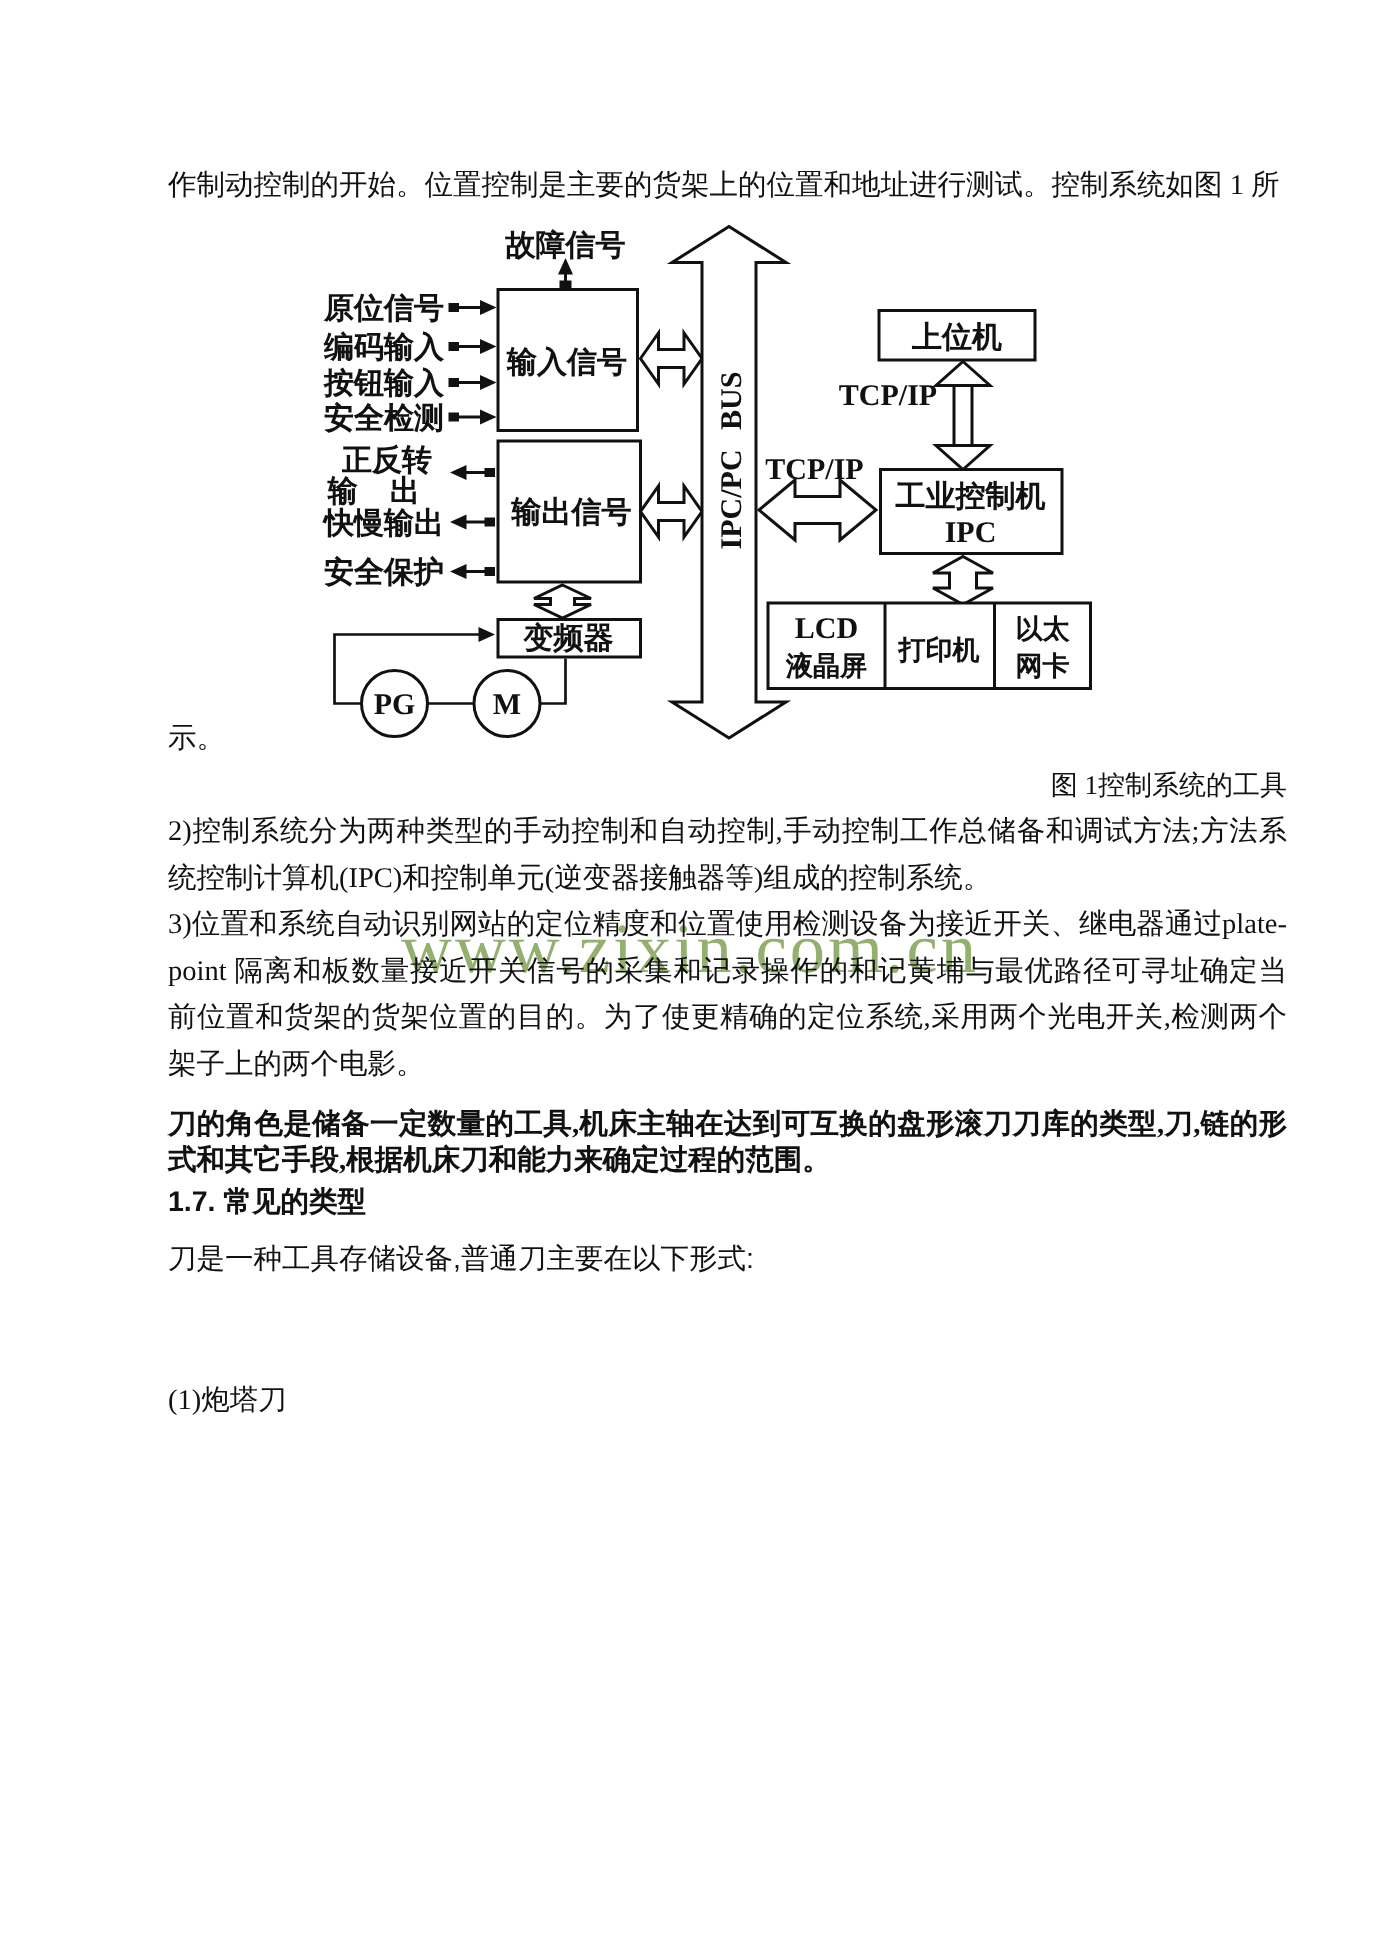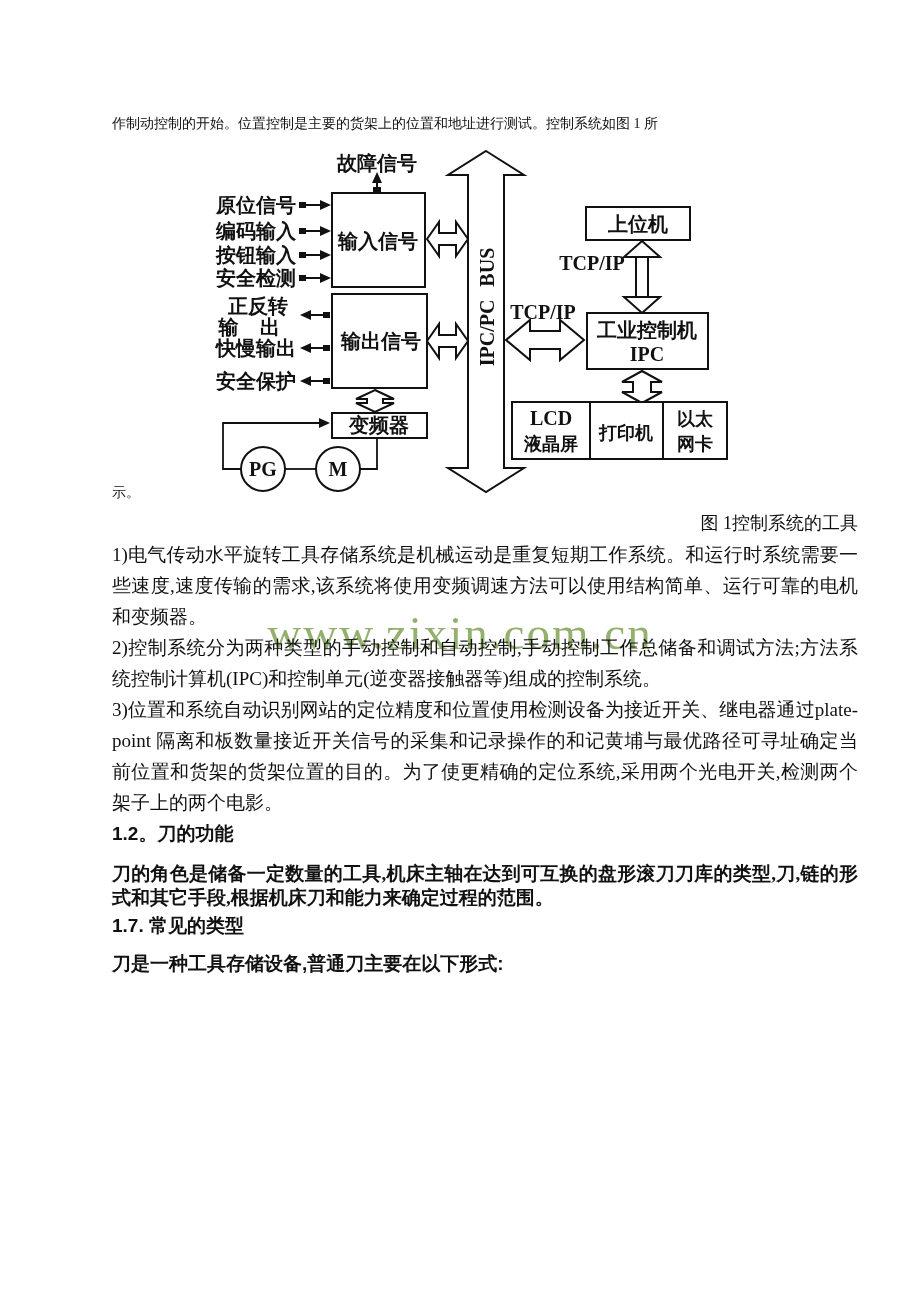--- a/index.html
+++ b/index.html
@@ -6,31 +6,31 @@
   .page{
     position:relative;
     width:920px;height:1302px;
     margin:0 auto;
     background:#ffffff;
     font-family:"Liberation Serif","DejaVu Serif",serif;
     color:#111;
     overflow:hidden;
   }
   .content{position:relative;z-index:1;padding:108px 62px 0 112px;}
-  .bodyline{font-size:14px;line-height:31px;text-align:justify;margin:0;}
+  .bodyline{font-size:19px;line-height:31px;text-align:justify;margin:0;}
   .figure-wrap{position:relative;width:770px;height:350px;margin:6px 0 0 -12px;}
   .figure-wrap svg{display:block;}
   .shi{margin-top:-18px;}
   .caption{font-size:18px;line-height:31px;padding-left:160px;margin:0;text-align:right;}
   .para{font-size:19px;line-height:31px;text-align:justify;margin:0;}
   .h-bold{font-size:19px;line-height:31px;font-weight:700;margin:0;
           font-family:"Liberation Sans","DejaVu Sans",sans-serif;}
   .p-bold{font-size:19px;line-height:24px;font-weight:700;text-align:justify;margin:13px 0 0 0;
           font-family:Liberation Serif, serif;}
-  .p-bold2{font-size:19px;line-height:24px;font-weight:700;margin:11px 0 0 0;
+  .p-bold2{font-size:19px;line-height:24px;font-weight:400;margin:11px 0 0 0;
           font-family:"Liberation Sans","DejaVu Sans",sans-serif;}
   .p-turret{font-size:19px;line-height:31px;margin:66px 0 0 0;}
   .p-include{font-size:19px;line-height:31px;margin:10px 0 0 0;padding-left:18px;
              text-align:justify;text-align-last:justify;}
   .watermark{
     position:absolute;z-index:0;top:606px;left:50%;transform:translateX(-50%);
     font-size:47px;letter-spacing:2px;color:#4d7c0f;opacity:.6;
     font-family:"Liberation Serif","DejaVu Serif",serif;white-space:nowrap;
   }
   
@@ -170,23 +170,22 @@
         <text class="dlab-s" x="451" y="305" text-anchor="middle">液晶屏</text>
         <text class="dlab-s" x="526" y="294" text-anchor="middle">打印机</text>
         <text class="dlab-s" x="595" y="280" text-anchor="middle">以太</text>
         <text class="dlab-s" x="595" y="305" text-anchor="middle">网卡</text>
       </svg>
     </div>
 
     <p class="bodyline shi">示。</p>
     <p class="caption">图 1控制系统的工具</p>
 
-    <p class="para">1)电气传动水平旋转工具存储系统是机械运动是重复短期工作系统。和运行时系统需要一些速度,速度传输的需求,该系统将使用变频调速方法可以使用结构简单、运行可靠的电机和变频器。</p>
     <p class="para">2)控制系统分为两种类型的手动控制和自动控制,手动控制工作总储备和调试方法;方法系统控制计算机(IPC)和控制单元(逆变器接触器等)组成的控制系统。</p>
     <p class="para">3)位置和系统自动识别网站的定位精度和位置使用检测设备为接近开关、继电器通过plate-point 隔离和板数量接近开关信号的采集和记录操作的和记黄埔与最优路径可寻址确定当前位置和货架的货架位置的目的。为了使更精确的定位系统,采用两个光电开关,检测两个架子上的两个电影。</p>
 
-    <p class="h-bold">1.2。刀的功能</p>
     <p class="p-bold">刀的角色是储备一定数量的工具,机床主轴在达到可互换的盘形滚刀刀库的类型,刀,链的形式和其它手段,根据机床刀和能力来确定过程的范围。</p>
     <p class="h-bold">1.7. 常见的类型</p>
     <p class="p-bold2">刀是一种工具存储设备,普通刀主要在以下形式:</p>
 
+    <p class="p-turret">(1)炮塔刀</p>
   </div>
 </div>
 
 </body></html>

